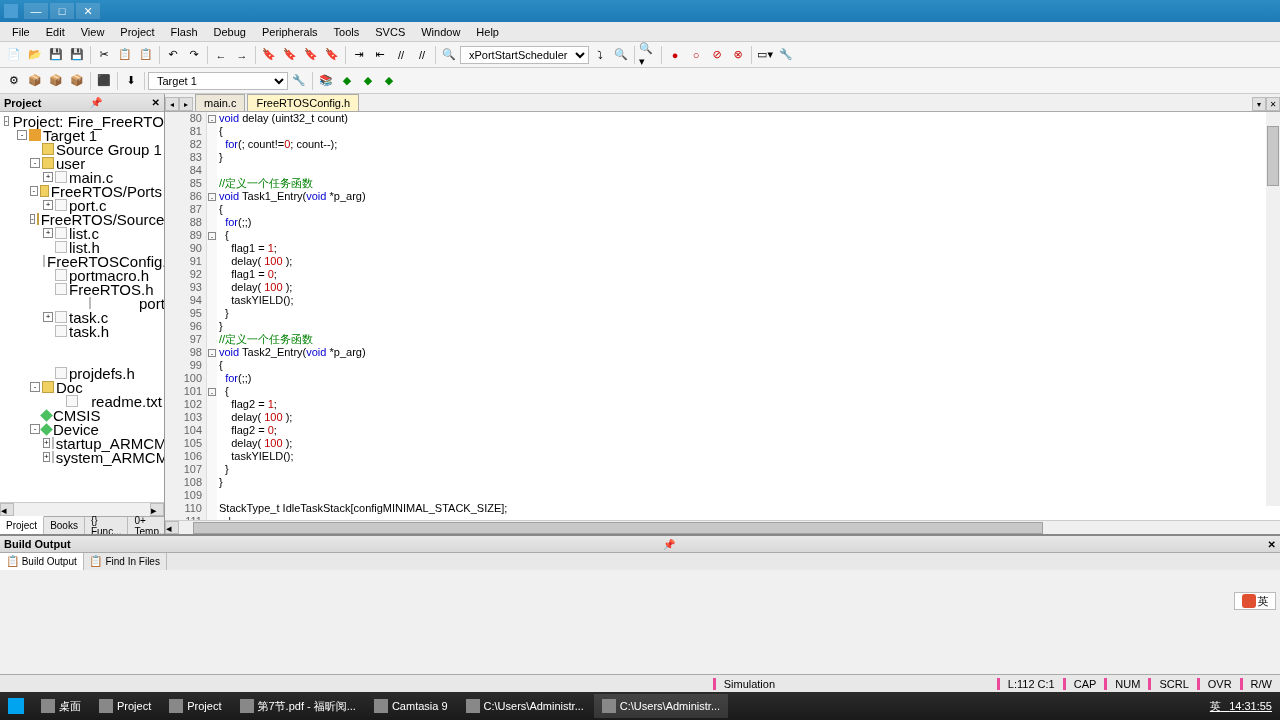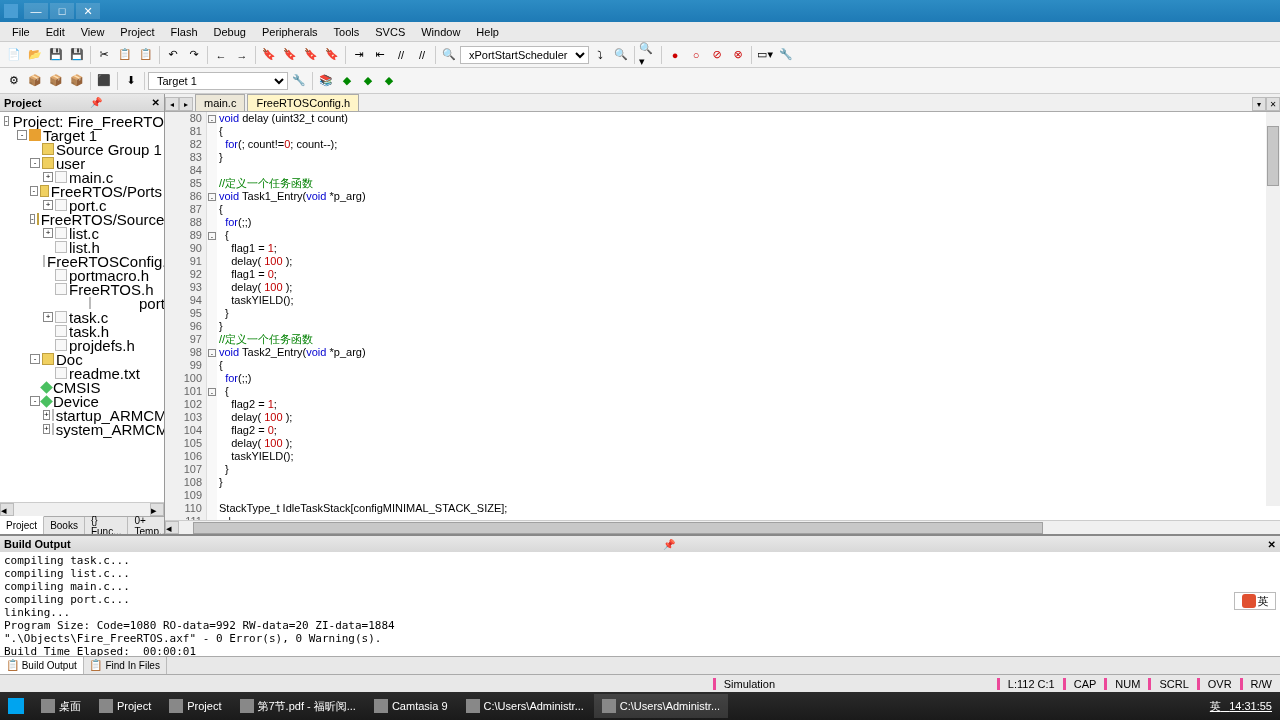--- a/index.html
+++ b/index.html
@@ -246,31 +246,31 @@
         <div class="tree-node" style="padding-left: 41px;">
           <div class="tree-exp">+</div>
           <div class="tree-icon ic-file"></div>
           <div class="tree-label">task.c</div>
         </div>
         <div class="tree-node" style="padding-left: 41px;">
           <div class="tree-noexp"></div>
           <div class="tree-icon ic-file"></div>
           <div class="tree-label">task.h</div>
         </div>
-        <div class="tree-node" style="padding-left: 41px;">
+        <div class="tree-node" style="padding-left: 41px; margin-top: 28px;">
           <div class="tree-noexp"></div>
           <div class="tree-icon ic-file"></div>
           <div class="tree-label">projdefs.h</div>
         </div>
         <div class="tree-node" style="padding-left: 28px;">
           <div class="tree-exp">-</div>
           <div class="tree-icon ic-folder"></div>
           <div class="tree-label">Doc</div>
         </div>
-        <div class="tree-node" style="padding-left: 41px;">
+        <div class="tree-node" style="padding-left: 41px; justify-content: space-between;">
           <div class="tree-noexp"></div>
           <div class="tree-icon ic-file"></div>
           <div class="tree-label">readme.txt</div>
         </div>
         <div class="tree-node" style="padding-left: 28px;">
           <div class="tree-noexp"></div>
           <div class="tree-icon ic-diamond"></div>
           <div class="tree-label">CMSIS</div>
         </div>
         <div class="tree-node" style="padding-left: 28px;">
@@ -405,28 +405,20 @@
     </div>
   </div>
 </div>
 
 <div class="build-panel">
   <div class="build-header">
     <span>Build Output</span>
     <span class="close">📌</span>
     <span class="close">✕</span>
   </div>
-  <div class="build-body">compiling task.c...
-compiling list.c...
-compiling main.c...
-compiling port.c...
-linking...
-Program Size: Code=1080 RO-data=992 RW-data=20 ZI-data=1884
-".\Objects\Fire_FreeRTOS.axf" - 0 Error(s), 0 Warning(s).
-Build Time Elapsed:  00:00:01</div>
   <div class="build-tabs" id="btabs">
       <div class="build-tab active"><span>📋</span>Build Output</div>
       <div class="build-tab"><span>📋</span>Find In Files</div>
     </div>
 </div>
 
 <div class="statusbar">
   <div class="sb-spacer"></div>
   <div class="sb-cell">Simulation</div>
   <div class="sb-spacer" style="flex:0.3"></div>

